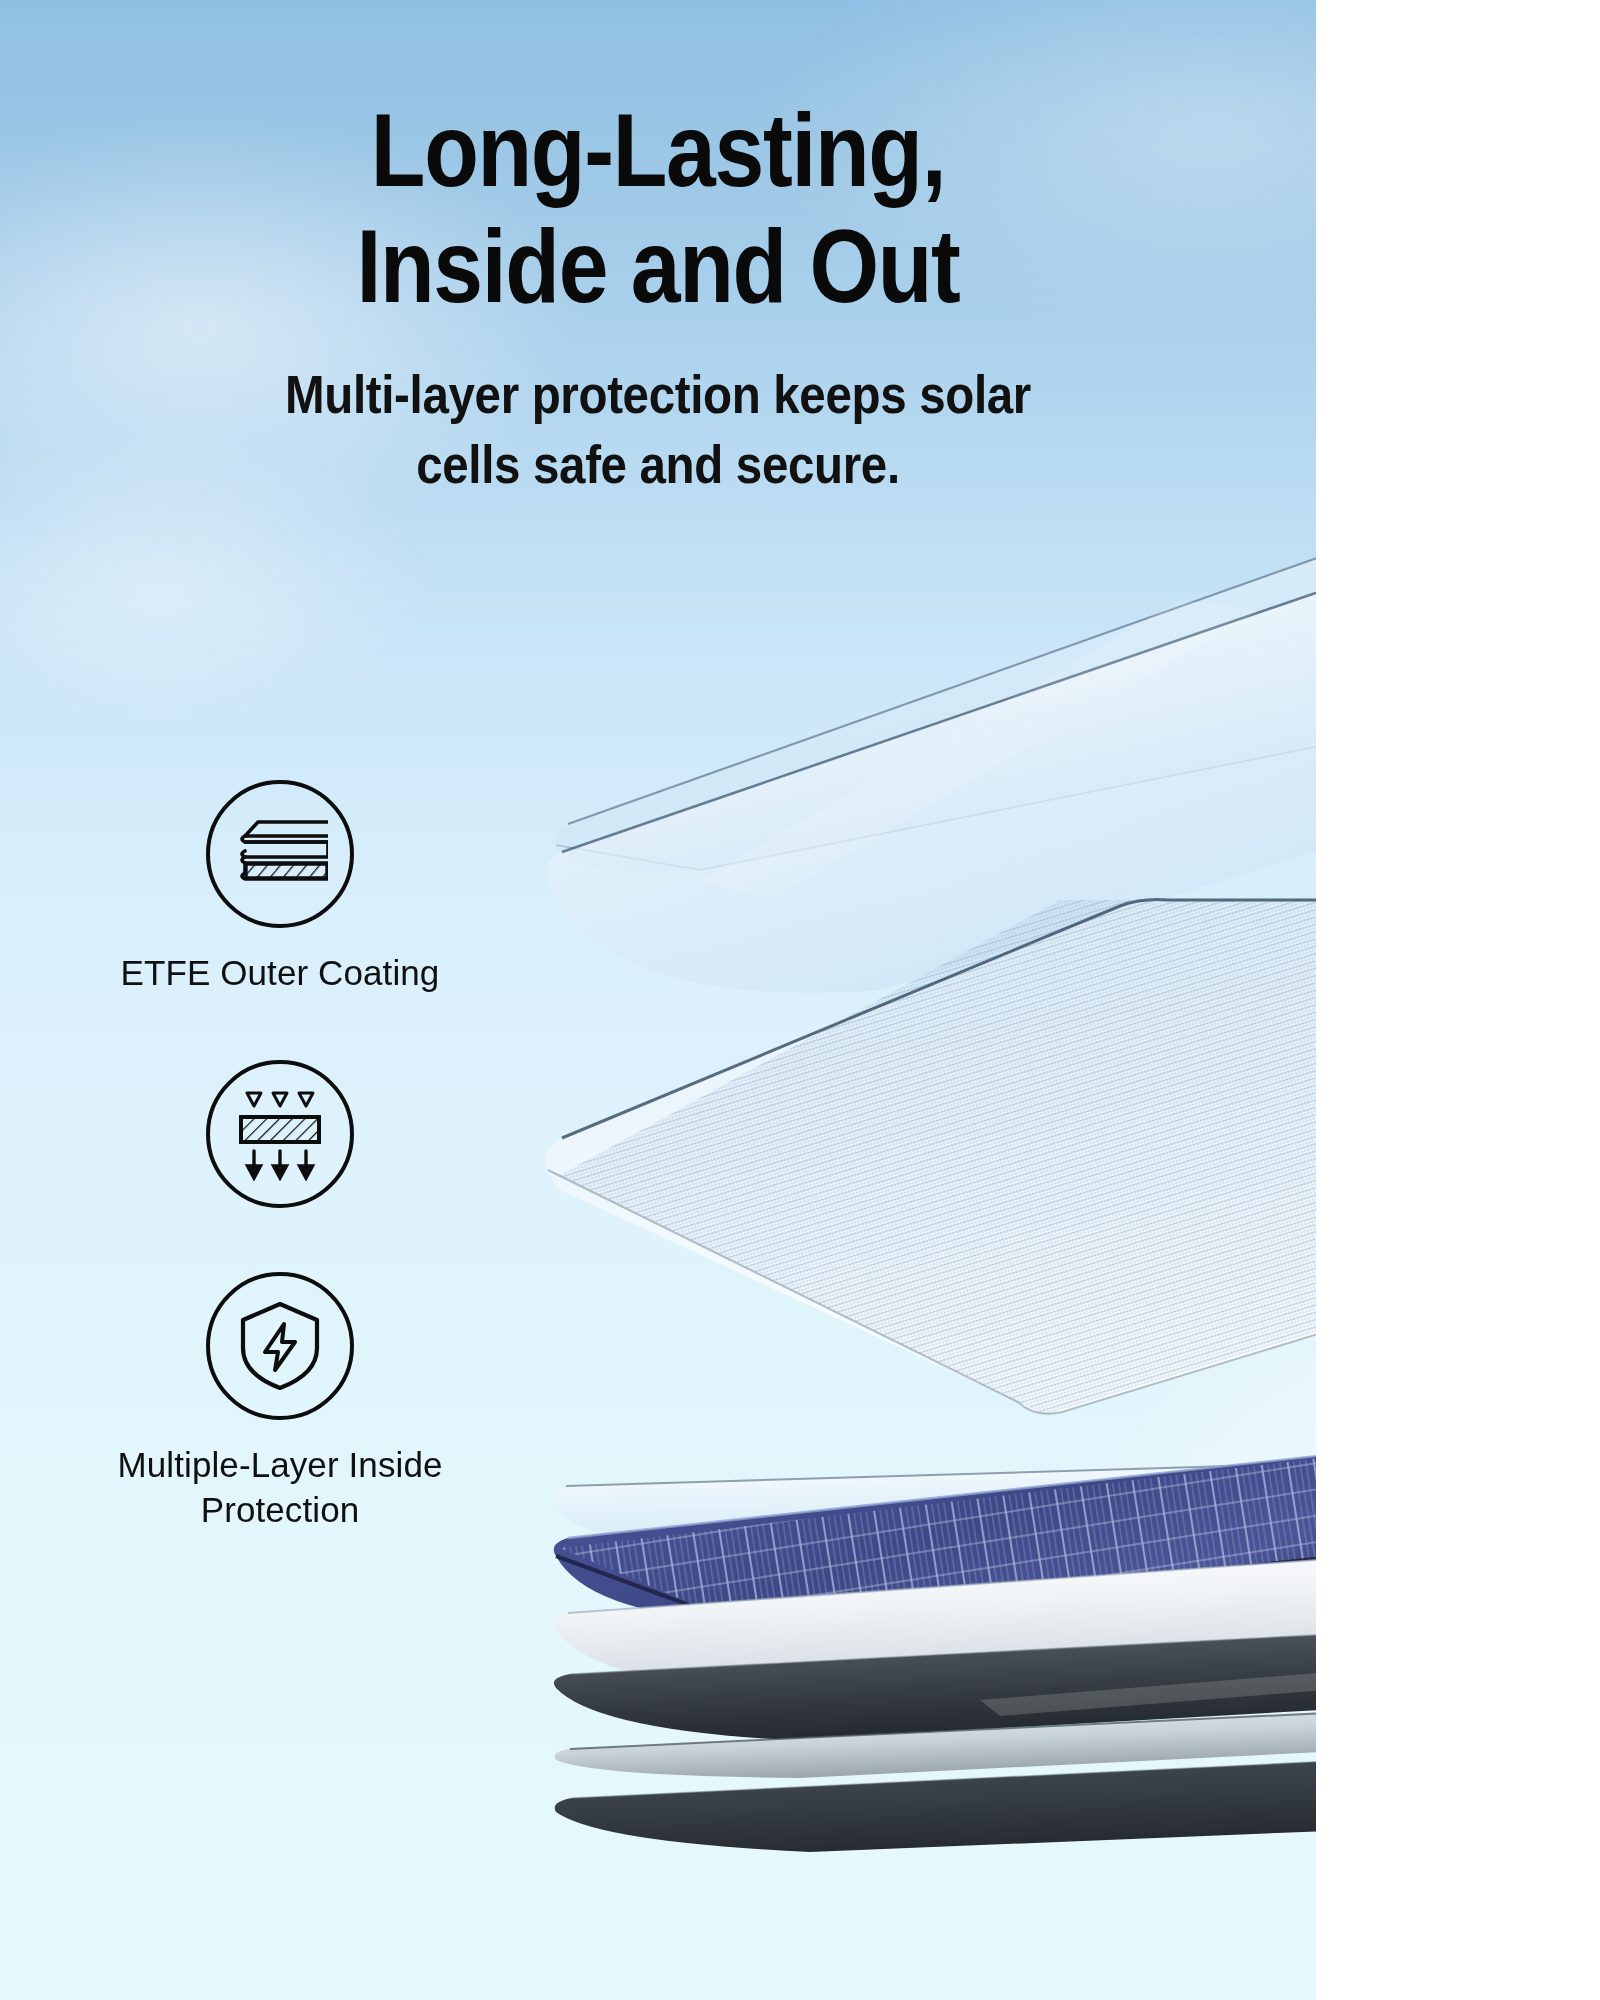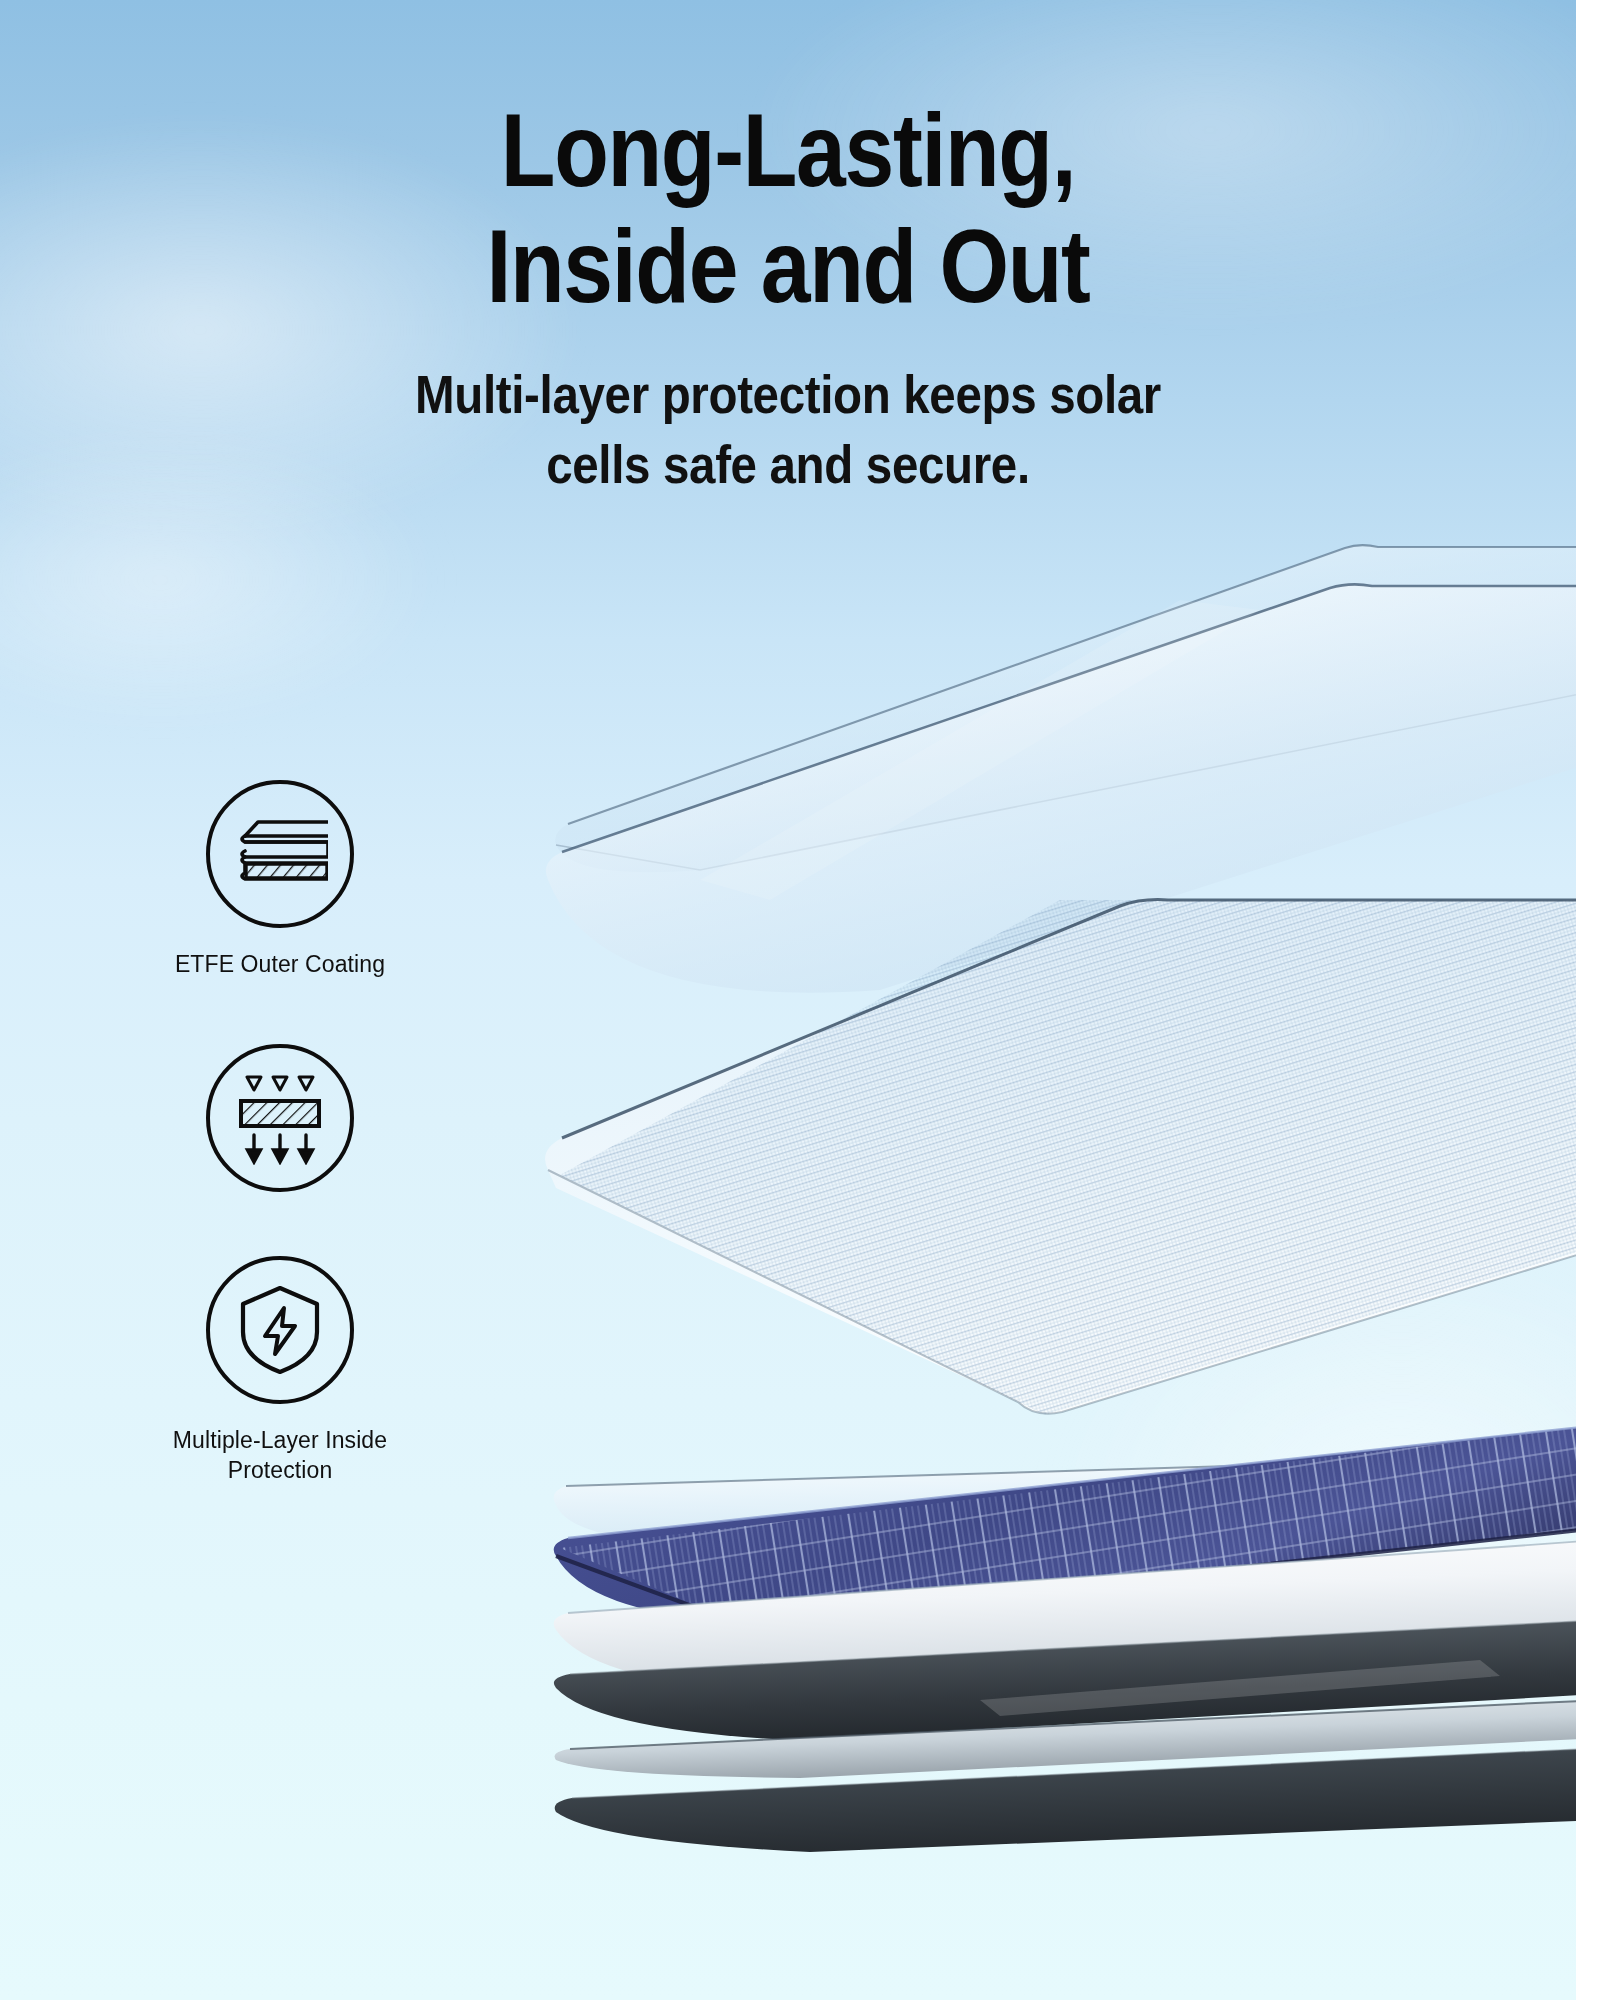--- a/index.html
+++ b/index.html
@@ -6,21 +6,21 @@
     margin: 0;
     padding: 0;
     background: #ffffff;
   }
   body {
     font-family: "Liberation Sans", sans-serif;
   }
 
   #poster {
     position: relative;
-    width: 1576px;
+    width: 1316px;
     height: 2000px;
     overflow: hidden;
     background: linear-gradient(180deg,
         #8fc0e3 0%,
         #9cc7e6 8%,
         #b2d6ef 20%,
         #c9e5f7 32%,
         #d8eefb 44%,
         #ddf2fb 56%,
         #e1f5fc 70%,
@@ -127,21 +127,21 @@
     align-items: center;
     justify-content: center;
     box-sizing: border-box;
   }
   .icon-ring svg { display: block; }
 
   .feature-label {
     color: #101010;
     font-family: "Liberation Sans", sans-serif;
     font-weight: 400;
-    font-size: 23px;
+    font-size: 35px;
     line-height: 1.30;
     letter-spacing: 0.1px;
     white-space: pre-line;
   }
 </style>
 </head>
 <body>
 
 <div id="poster">
 

